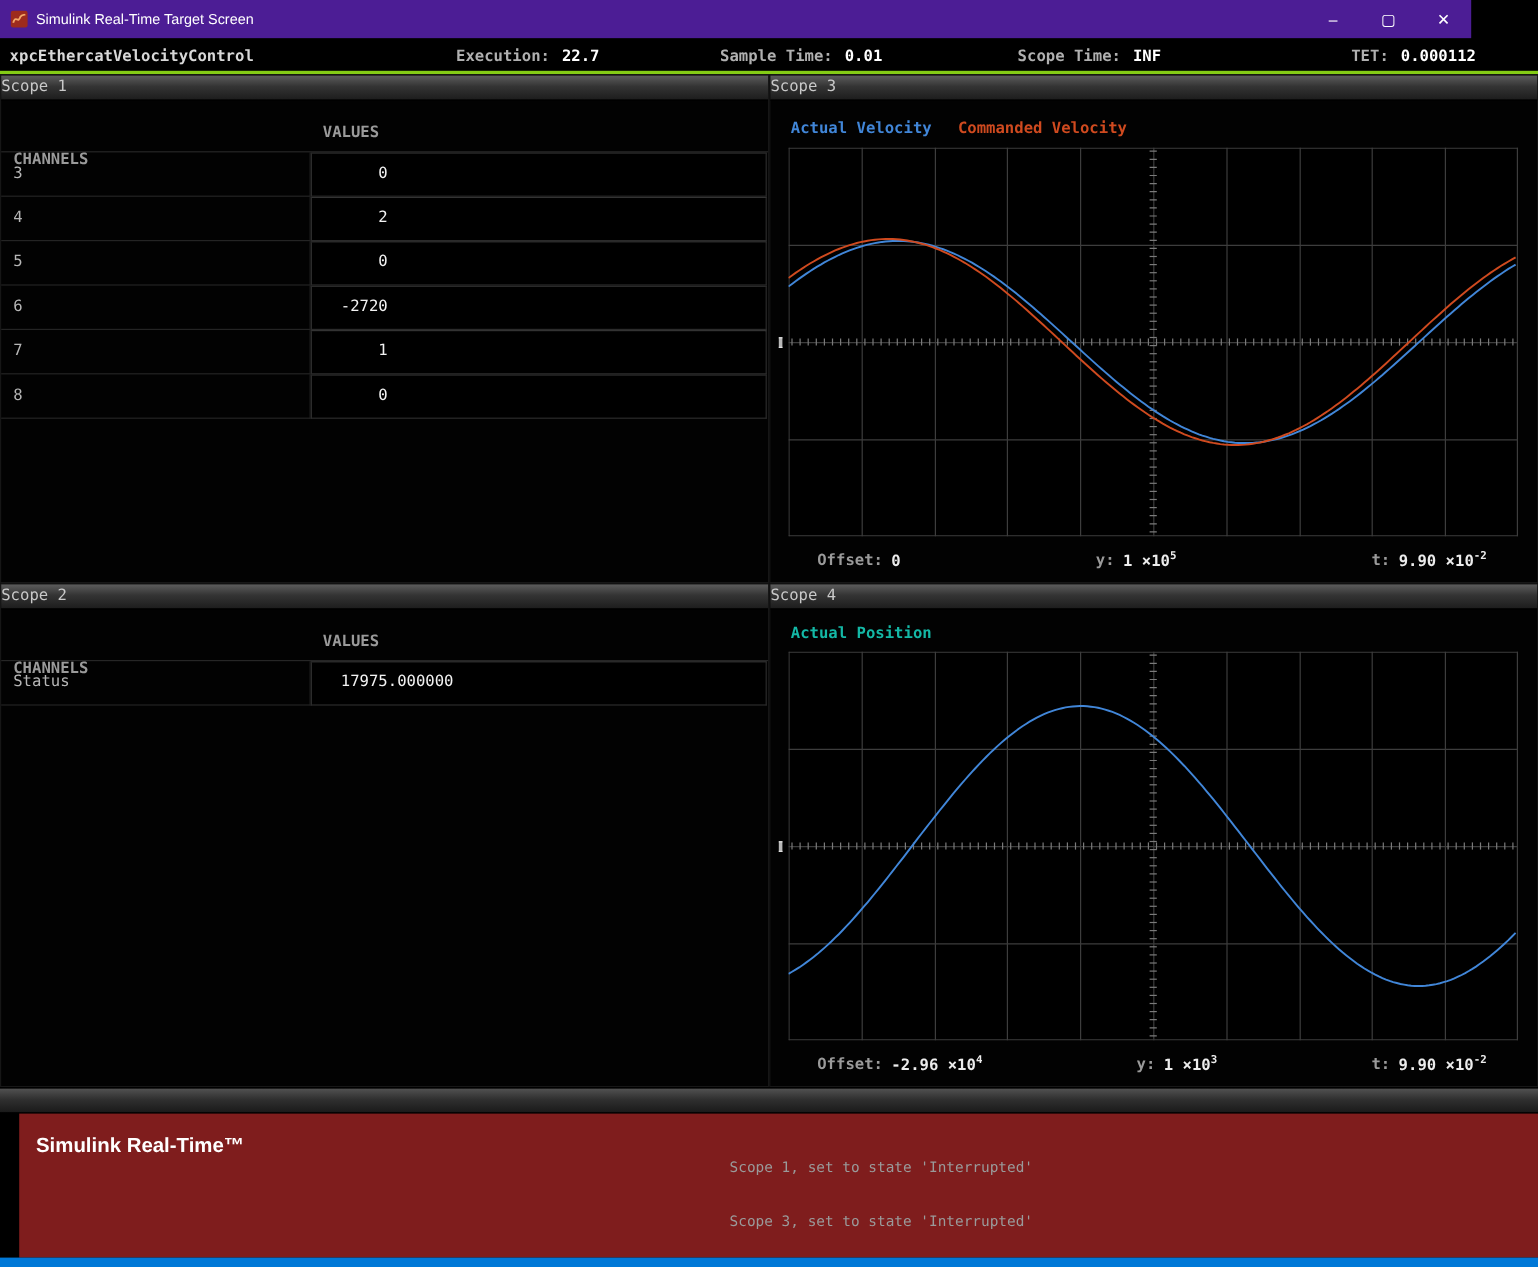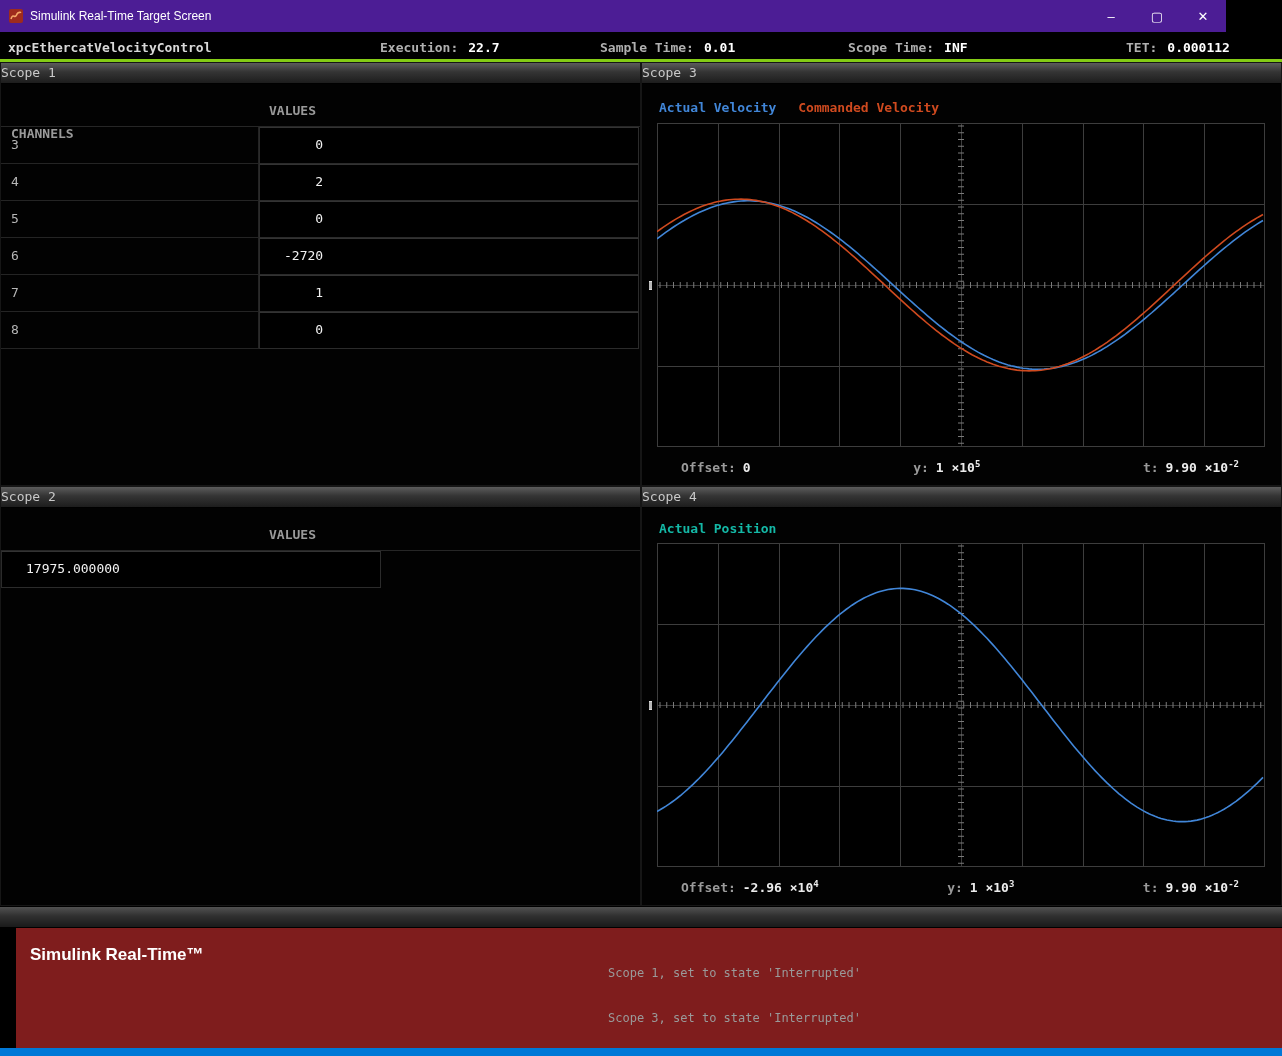--- a/index.html
+++ b/index.html
@@ -316,20 +316,21 @@
 </div>
 
 <div class="panel" id="scope3">
   <div class="panel-header">Scope 2</div>
   <div class="thead">
     <span class="h-ch">CHANNELS</span>
     <span class="h-val">VALUES</span>
   </div>
   <div class="trows">
     <div class="trow">
+        <div class="chcell">Status</div>
         <div class="valcell">17975.000000</div>
       </div>
   </div>
 </div>
 
 <div class="panel" id="scope4">
   <div class="panel-header">Scope 4</div>
   <div class="legend">
     <span class="leg-item" style="color: #14b8a6;">Actual Position</span>
   </div>

